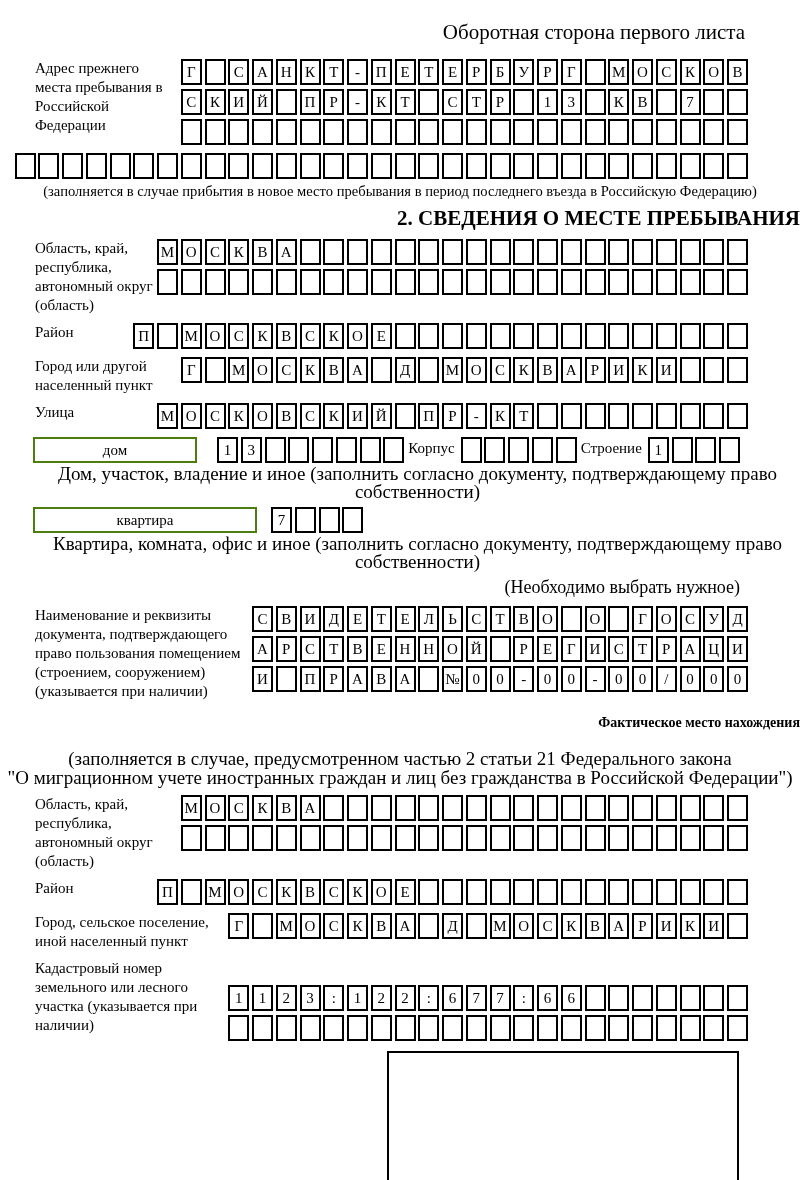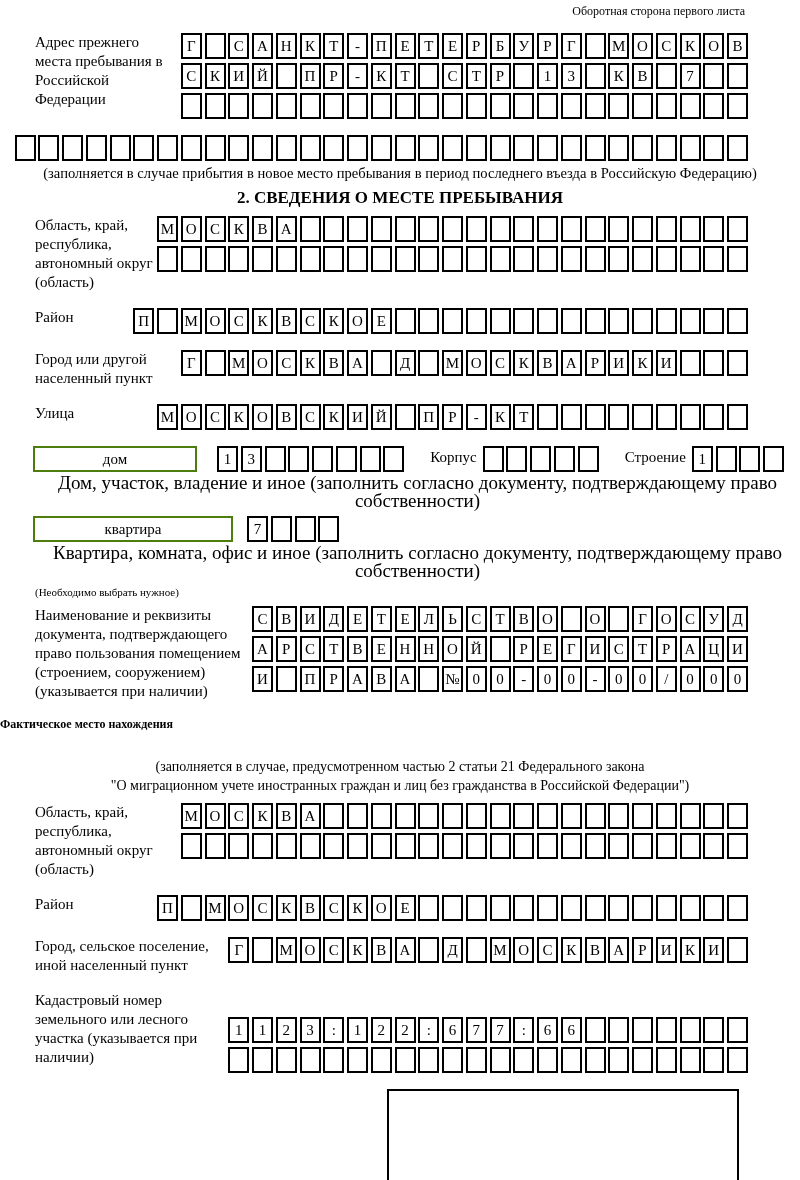--- a/index.html
+++ b/index.html
@@ -1,49 +1,49 @@
 <!DOCTYPE html>
 <html><head>
 <meta charset="utf-8">
 <style>
   html,body{margin:0;padding:0;background:#fff;}
   body{width:800px;height:1180px;overflow:hidden;color:#000;
        font-family:"Liberation Serif","DejaVu Serif",serif;font-size:15px;}
-  .hdr{padding:4px 55px 0 0;text-align:right;font-size:12px;}
-  .row{display:flex;align-items:flex-start;margin-bottom:16px;}
+  .hdr{padding:20px 55px 0 0;text-align:right;font-size:21px;}
+  .row{display:flex;align-items:flex-start;margin-bottom:8px;}
   .lbl{flex:1;padding-left:35px;line-height:19px;}
   .lblw{display:block;}
   .w140{width:142px;} .w118{width:118px;} .w135{width:138px;} .w205{width:208px;}
   .w185{width:186px;} .w190{width:192px;font-family:Liberation Serif, serif;}
   .cells{display:flex;margin-right:52px;justify-content:flex-end;}
   .cell{box-sizing:border-box;flex:none;width:21px;height:26px;border:2px solid #000;
         margin-right:2.75px;display:flex;align-items:center;justify-content:center;
         font-size:15px;line-height:1;}
   .cell:last-child{margin-right:0;}
   .cellcol .cells{margin-bottom:4px;}
   .cellcol .cells:last-child{margin-bottom:0;}
   .fullrow{margin-top:0px;}
   .note{text-align:center;font-size:14.6px;margin:3px 10px 6px 10px;line-height:18px;}
-  .sec-title{text-align:center;font-weight:bold;font-size:17px;margin:6px 0 8px 0;}
+  .sec-title{text-align:right;font-weight:bold;font-size:21px;margin:6px 0 8px 0;}
   .caption{font-size:19px;margin:2px 0 6px 35px;line-height:18px;text-align:center;}
   .domrow{display:flex;align-items:flex-start;margin:2px 0 2px 33px;}
   .wide-box{box-sizing:border-box;height:26px;border:2px solid #4d7c0f;display:flex;
             align-items:center;justify-content:center;flex:none;}
-  .w164{width:164px;} .w200{width:200px;}
-  .inline-lbl{padding:3px 6px 0 26px;white-space:nowrap;}
+  .w164{width:164px;} .w200{width:224px;}
+  .inline-lbl{padding:3px 6px 0 4px;white-space:nowrap;}
   .domrow .cells{margin-right:0;justify-content:flex-start;}
   .gap22{margin-left:20px;} .gap14{margin-left:14px;}
   .mestorow{display:flex;align-items:center;margin:6px 0 2px 35px;}
   .cbox{box-sizing:border-box;width:23px;height:25px;border:2px solid #000;flex:none;
         display:flex;align-items:center;justify-content:center;font-size:15px;}
   .mlbl{margin-right:10px;} .opt{margin:0 0 0 9px;}
   .sp1{margin-left:9px;} .sp2{margin-left:36px;} .sp3{margin-left:48px;}
-  .center-note{text-align:left;font-size:11px;margin:2px 60px 8px 35px;}
-  .fact-title{text-align:left;font-weight:bold;font-size:12px;margin:14px 0 25px 0;}
-  .fact-note{text-align:center;font-size:14px;line-height:19px;margin-bottom:8px;}
+  .center-note{text-align:right;font-size:18px;margin:2px 60px 8px 35px;}
+  .fact-title{text-align:right;font-weight:bold;font-size:14px;margin:14px 0 18px 0;}
+  .fact-note{text-align:center;font-size:19px;line-height:19px;margin-bottom:8px;}
   .stampwrap{width:365px;margin:10px 55px 0 auto;}
   .stampbox{box-sizing:border-box;width:352px;height:172px;border:2px solid #000;margin:0 auto;}
   .stampcap{text-align:center;font-size:14.6px;line-height:19px;margin-top:6px;}
 </style>
 </head>
 <body>
 
 <div>
 
   <div class="hdr">Оборотная сторона первого листа</div>

